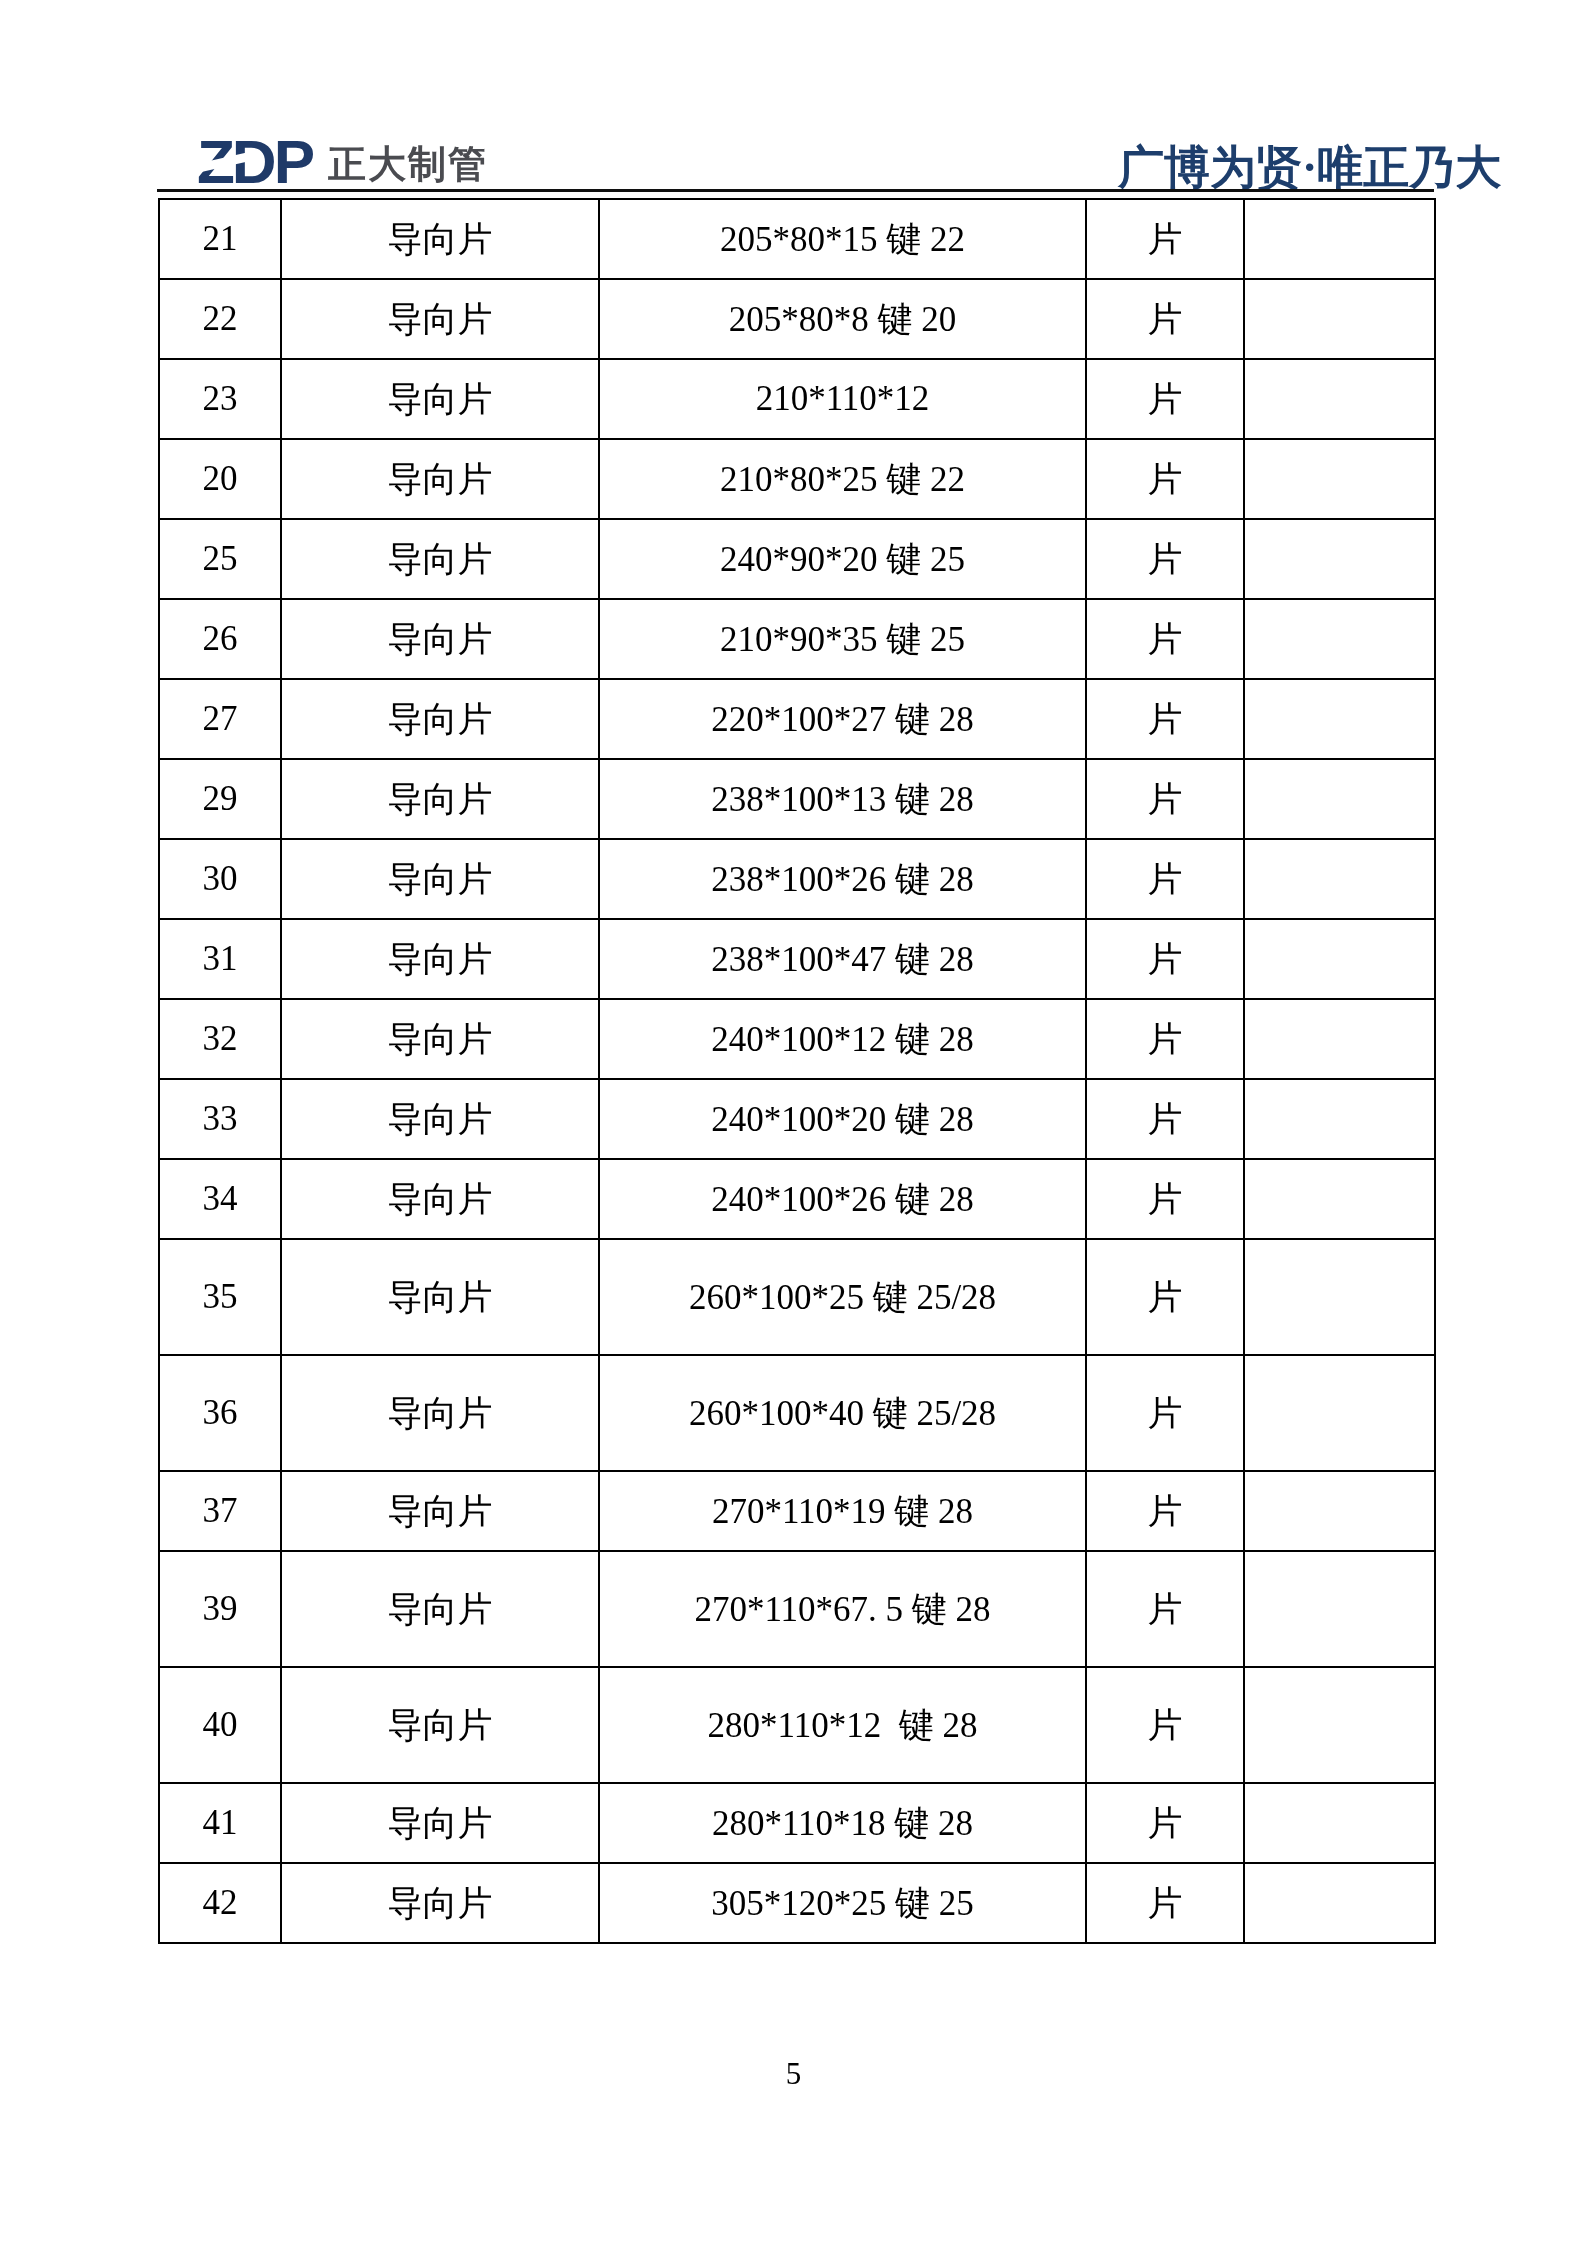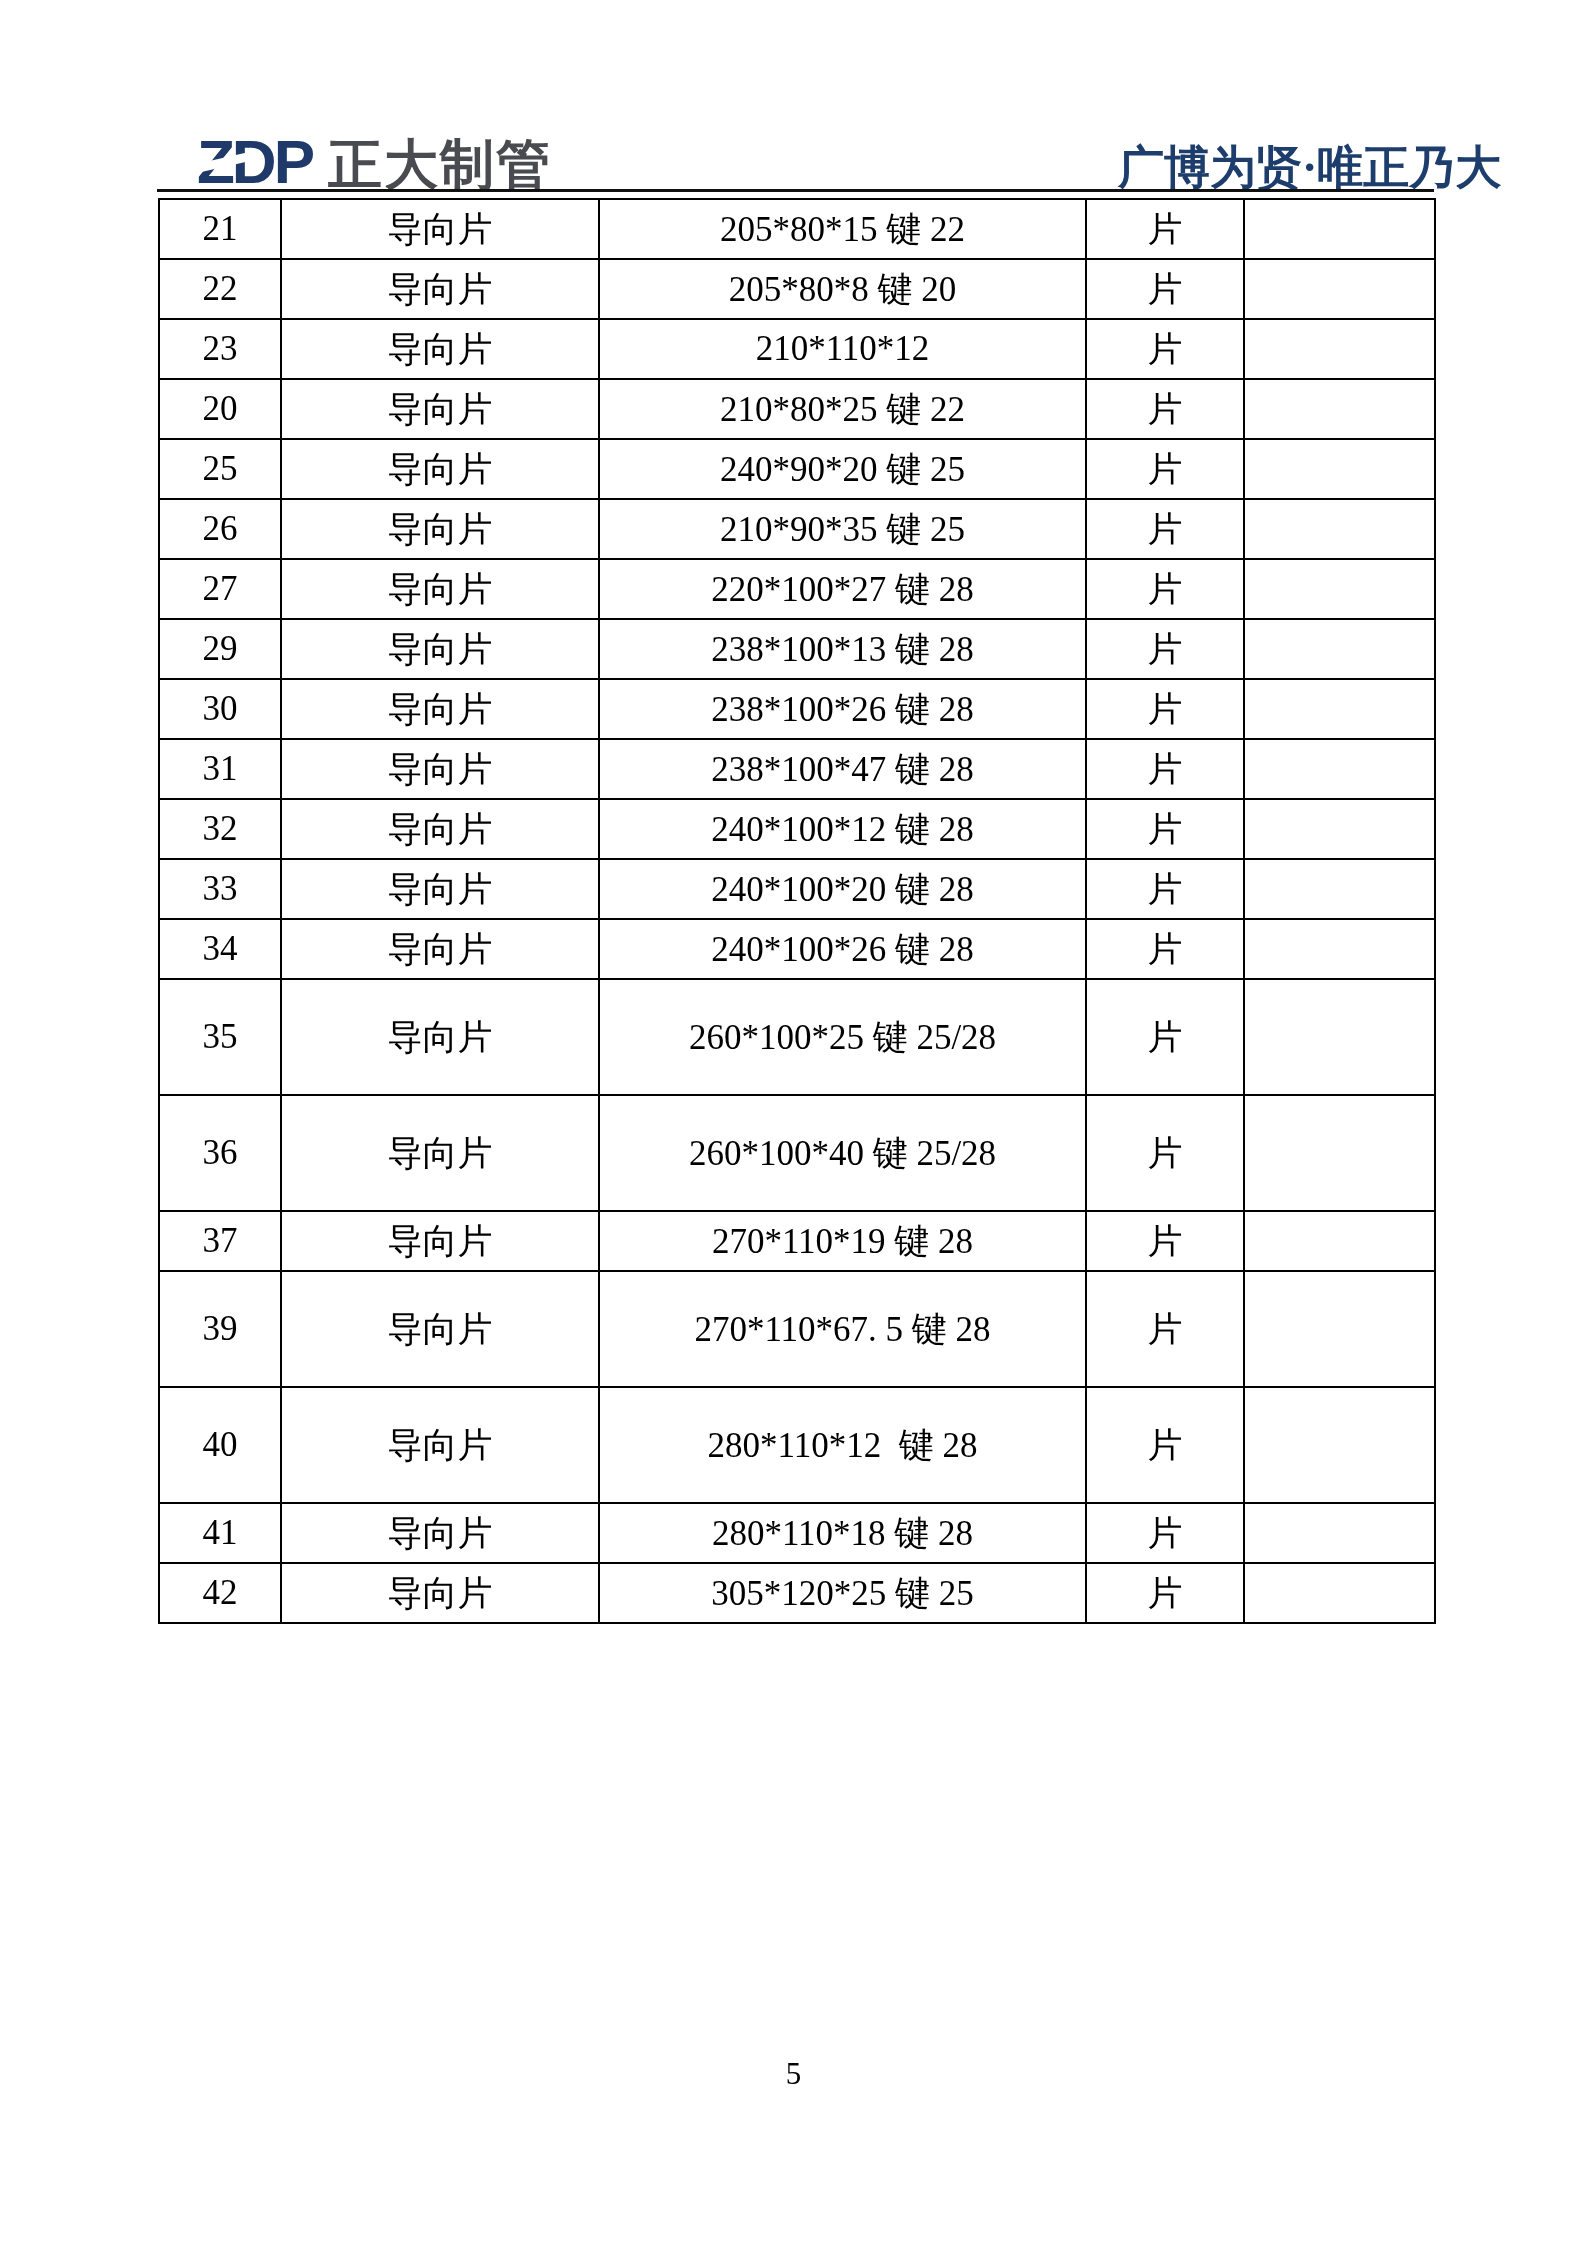--- a/index.html
+++ b/index.html
@@ -28,21 +28,21 @@
   .logo-swoosh{
     position:absolute;left:-4px;top:24px;
     width:60px;height:9px;
     background:#ffffff;
     border-radius:5px;
     transform:rotate(-13deg);
   }
   .logo-cn{
     font-family:"Liberation Sans","DejaVu Sans",sans-serif;
     font-weight:700;
-    font-size:54px;line-height:52px;
+    font-size:38px;line-height:52px;
     color:#4a4b50;
     letter-spacing:2px;
   }
   .slogan{
     position:absolute;left:1118px;top:149px;
     font-size:46px;line-height:38px;
     font-weight:700;
     color:#1d3e6c;
     letter-spacing:0px;
     white-space:nowrap;
@@ -66,21 +66,21 @@
     font-size:35px;
     white-space:pre;
     overflow:hidden;
     padding:0;
   }
   col.c-no{width:122px;}
   col.c-name{width:318px;}
   col.c-spec{width:487px;}
   col.c-unit{width:158px;}
   col.c-note{width:191px;}
-  tr.regular{height:60px;}
+  tr.regular{height:80px;}
   tr.tall{height:116px;}
   
   .footer{
     position:absolute;left:0;top:2056px;
     width:100%;
     text-align:center;
     font-size:31px;
     color:#000;
   }
 </style>

